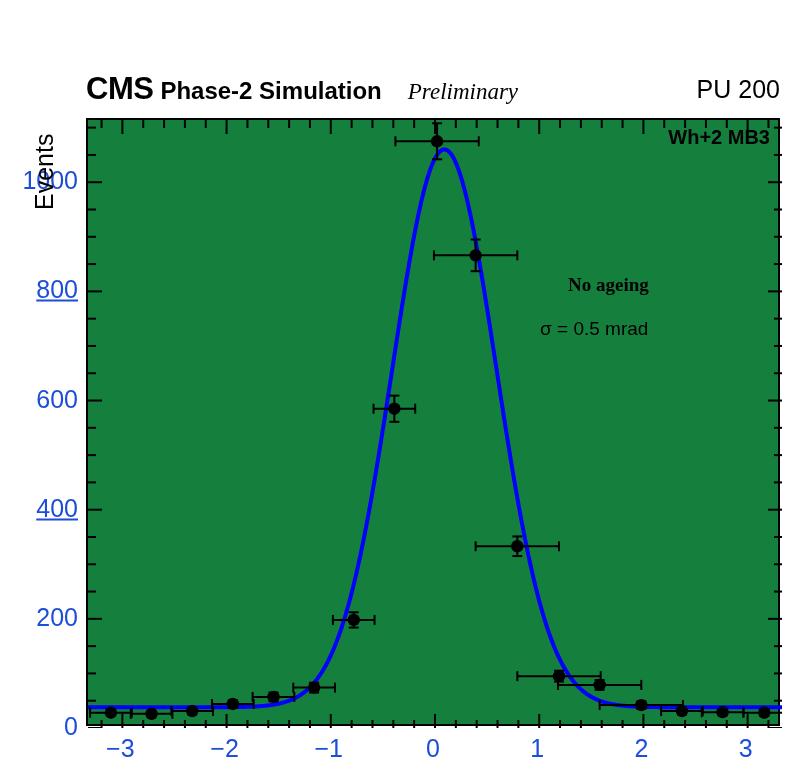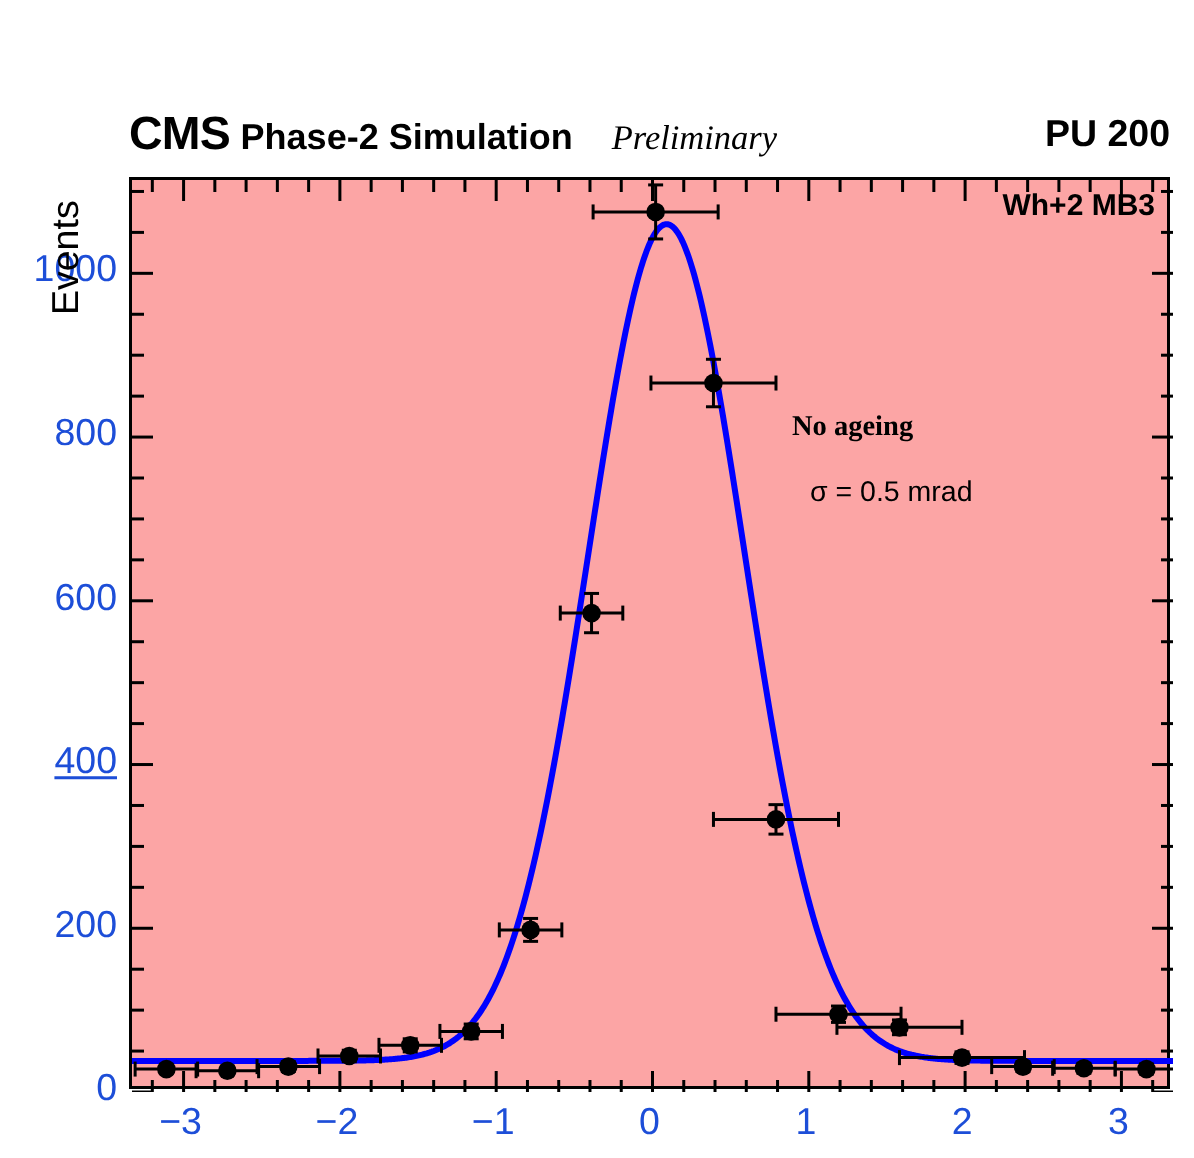--- a/index.html
+++ b/index.html
@@ -43,34 +43,34 @@
   }
   #cms-prelim {
     font-family: "Liberation Serif", serif;
     font-style: italic;
     font-size: 23px;
     margin-left: 26px;
   }
   #hdr-right {
     right: 16px;
     font-family: "Liberation Sans", sans-serif;
-    font-weight: bold;
+    font-weight: normal;
     font-size: 25px;
   }
 
   
   #frame {
     position: absolute;
     left: 86px;
     top: 84px;
     width: 694px;
     height: 608px;
     border: 2px solid #000;
     box-sizing: border-box;
-    background: #fca5a5;
+    background: #15803d;
   }
   #plot-svg {
     position: absolute;
     left: 0; top: 0;
     width: 694px;
     height: 608px;
     display: block;
   }
 
   
@@ -79,21 +79,21 @@
     white-space: nowrap;
   }
   #lbl-chamber {
     right: 8px;
     top: 6px;
     font-family: "Liberation Sans", sans-serif;
     font-weight: bold;
     font-size: 20px;
   }
   #lbl-ageing {
-    left: 440px;
+    left: 480px;
     top: 154px;
     font-family: "Liberation Serif", serif;
     font-weight: bold;
     font-size: 19px;
   }
   #lbl-sigma {
     left: 452px;
     top: 198px;
     font-family: "Liberation Sans", sans-serif;
     font-size: 19px;
@@ -399,20 +399,20 @@
       <div class="ticklbl xtick-lbl" style="left: 433px; top: 700px;">0</div>
       <div class="ticklbl xtick-lbl" style="left: 537.204px; top: 700px;">1</div>
       <div class="ticklbl xtick-lbl" style="left: 641.408px; top: 700px;">2</div>
       <div class="ticklbl xtick-lbl" style="left: 745.613px; top: 700px;">3</div>
     </div>
   <div id="ytick-labels">
       <div class="ticklbl ytick-lbl" style="right: 718px; top: 692px;">0</div>
       <div class="ticklbl ytick-lbl" style="right: 718px; top: 582.844px;">200</div>
       <div class="ticklbl ytick-lbl" style="right: 718px; top: 473.688px; text-decoration: underline;">400</div>
       <div class="ticklbl ytick-lbl" style="right: 718px; top: 364.531px; text-align: right;">600</div>
-      <div class="ticklbl ytick-lbl" style="right: 718px; top: 255.375px;">800</div>
+      <div class="ticklbl ytick-lbl" style="right: 718px; top: 255.375px; text-decoration: underline;">800</div>
       <div class="ticklbl ytick-lbl" style="right: 718px; top: 146.219px;">1000</div>
     </div>
 
 
   <div id="yaxis-title">Events</div>
 
 </div>
 
 </body></html>

